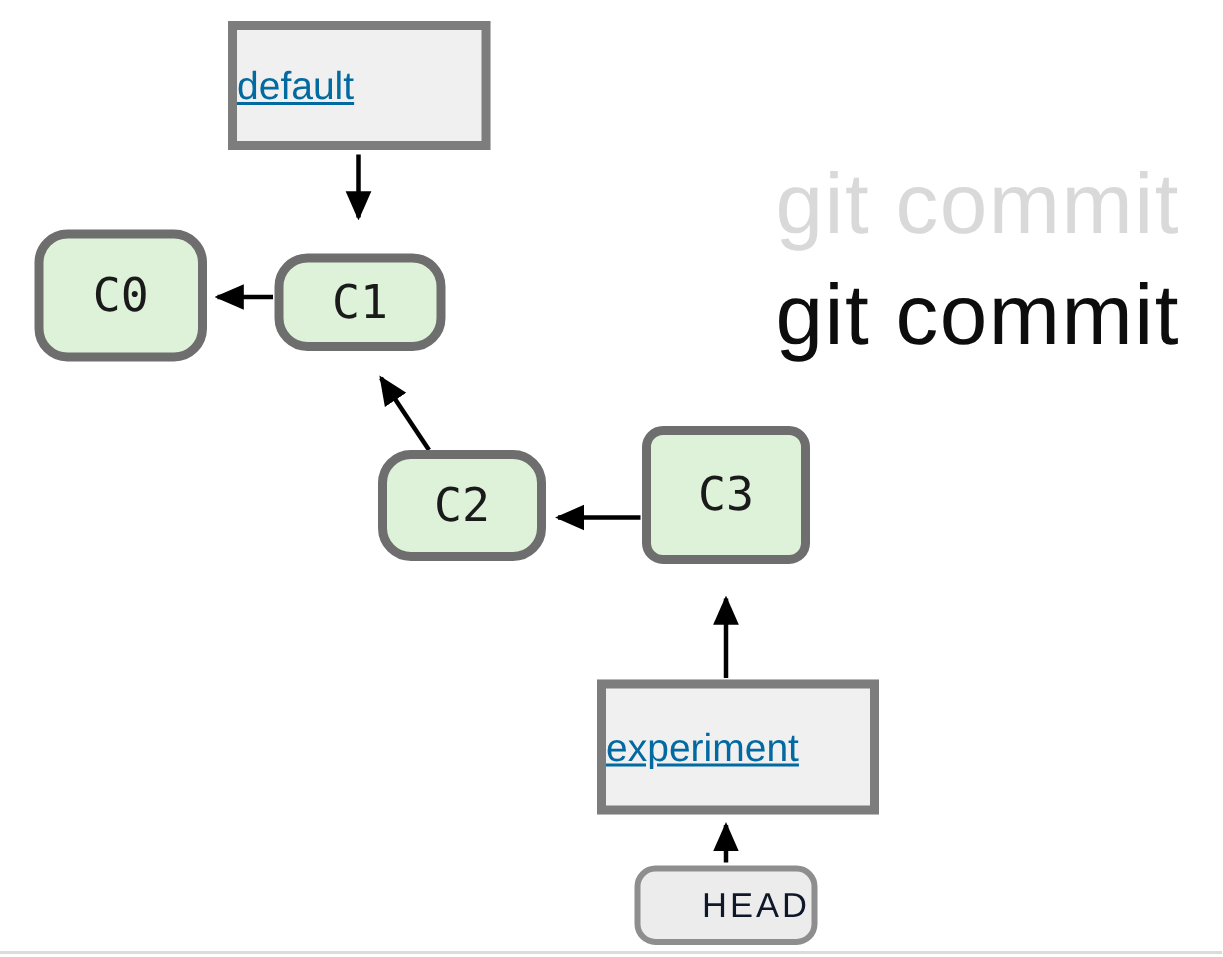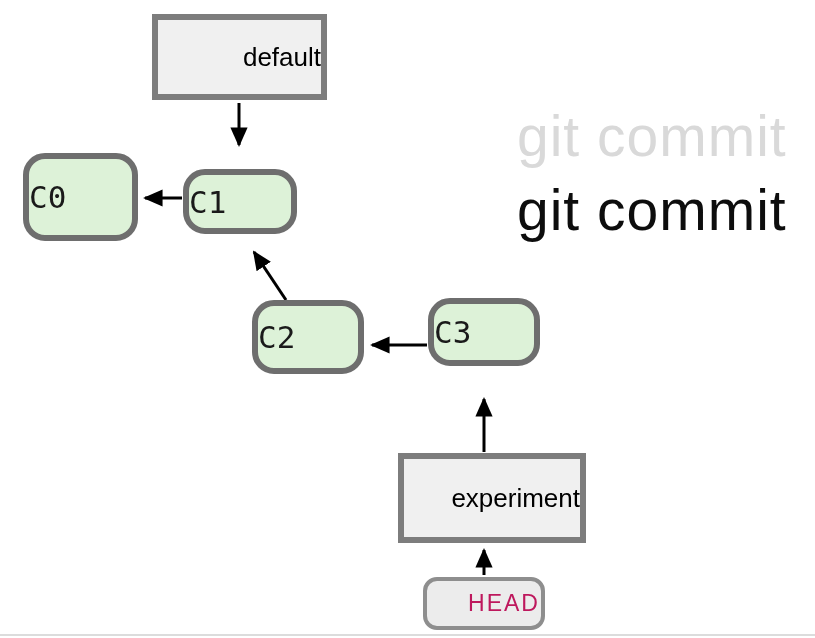--- a/index.html
+++ b/index.html
@@ -17,47 +17,48 @@
     width: 815px; height: 638px;
     pointer-events: none;
   }
   .branch-box {
     position: absolute;
     box-sizing: border-box;
     background: #f0f0f0;
     border: 6px solid #7d7d7d;
     display: flex;
     align-items: center;
-    justify-content: flex-end;
-    color: #000000;
+    justify-content: flex-start;
+    color: #0369a1;
     font-size: 26px;
+    text-decoration: underline;
   }
   .commit-node {
     position: absolute;
     box-sizing: border-box;
     background: #ddf2d8;
     border: 6px solid #6e6e6e;
     border-radius: 22px;
     display: flex;
     align-items: center;
-    justify-content: flex-start;
+    justify-content: center;
     color: #1a1a1a;
     font-family: "DejaVu Sans Mono", monospace;
     font-size: 31px;
   }
   .head-box {
     position: absolute;
     box-sizing: border-box;
     background: #ececec;
     border: 4px solid #8e8e8e;
     border-radius: 14px;
     display: flex;
     align-items: center;
     justify-content: center;
-    color: #be185d;
+    color: #0f172a;
     font-size: 23px;
     letter-spacing: 2px;
     padding-left: 40px;
   }
   .cmd {
     position: absolute;
     left: 517px;
     font-size: 57px;
     letter-spacing: 1px;
     white-space: nowrap;
@@ -69,21 +70,21 @@
     left: 0; bottom: 2px;
     width: 815px; height: 2px;
     background: #dcdcdc;
   }
 
   
   #box-default    { left: 152px; top: 14px;  width: 175px; height: 86px; }
   #node-c0        { left: 23px;  top: 153px; width: 115px; height: 88px; }
   #node-c1        { left: 183px; top: 169px; width: 114px; height: 65px; }
   #node-c2        { left: 252px; top: 300px; width: 112px; height: 74px; }
-  #node-c3        { left: 428px; top: 298px; width: 112px; height: 68px; }
+  #node-c3        { left: 428px; top: 284px; width: 112px; height: 92px; border-radius: 14px; }
   #box-experiment { left: 398px; top: 453px; width: 188px; height: 90px; }
   #box-head       { left: 423px; top: 577px; width: 122px; height: 53px; }
 </style>
 </head>
 <body>
 
 <div class="canvas">
 
   <svg class="edges" viewBox="0 0 815 638" xmlns="http://www.w3.org/2000/svg">
     <defs>

